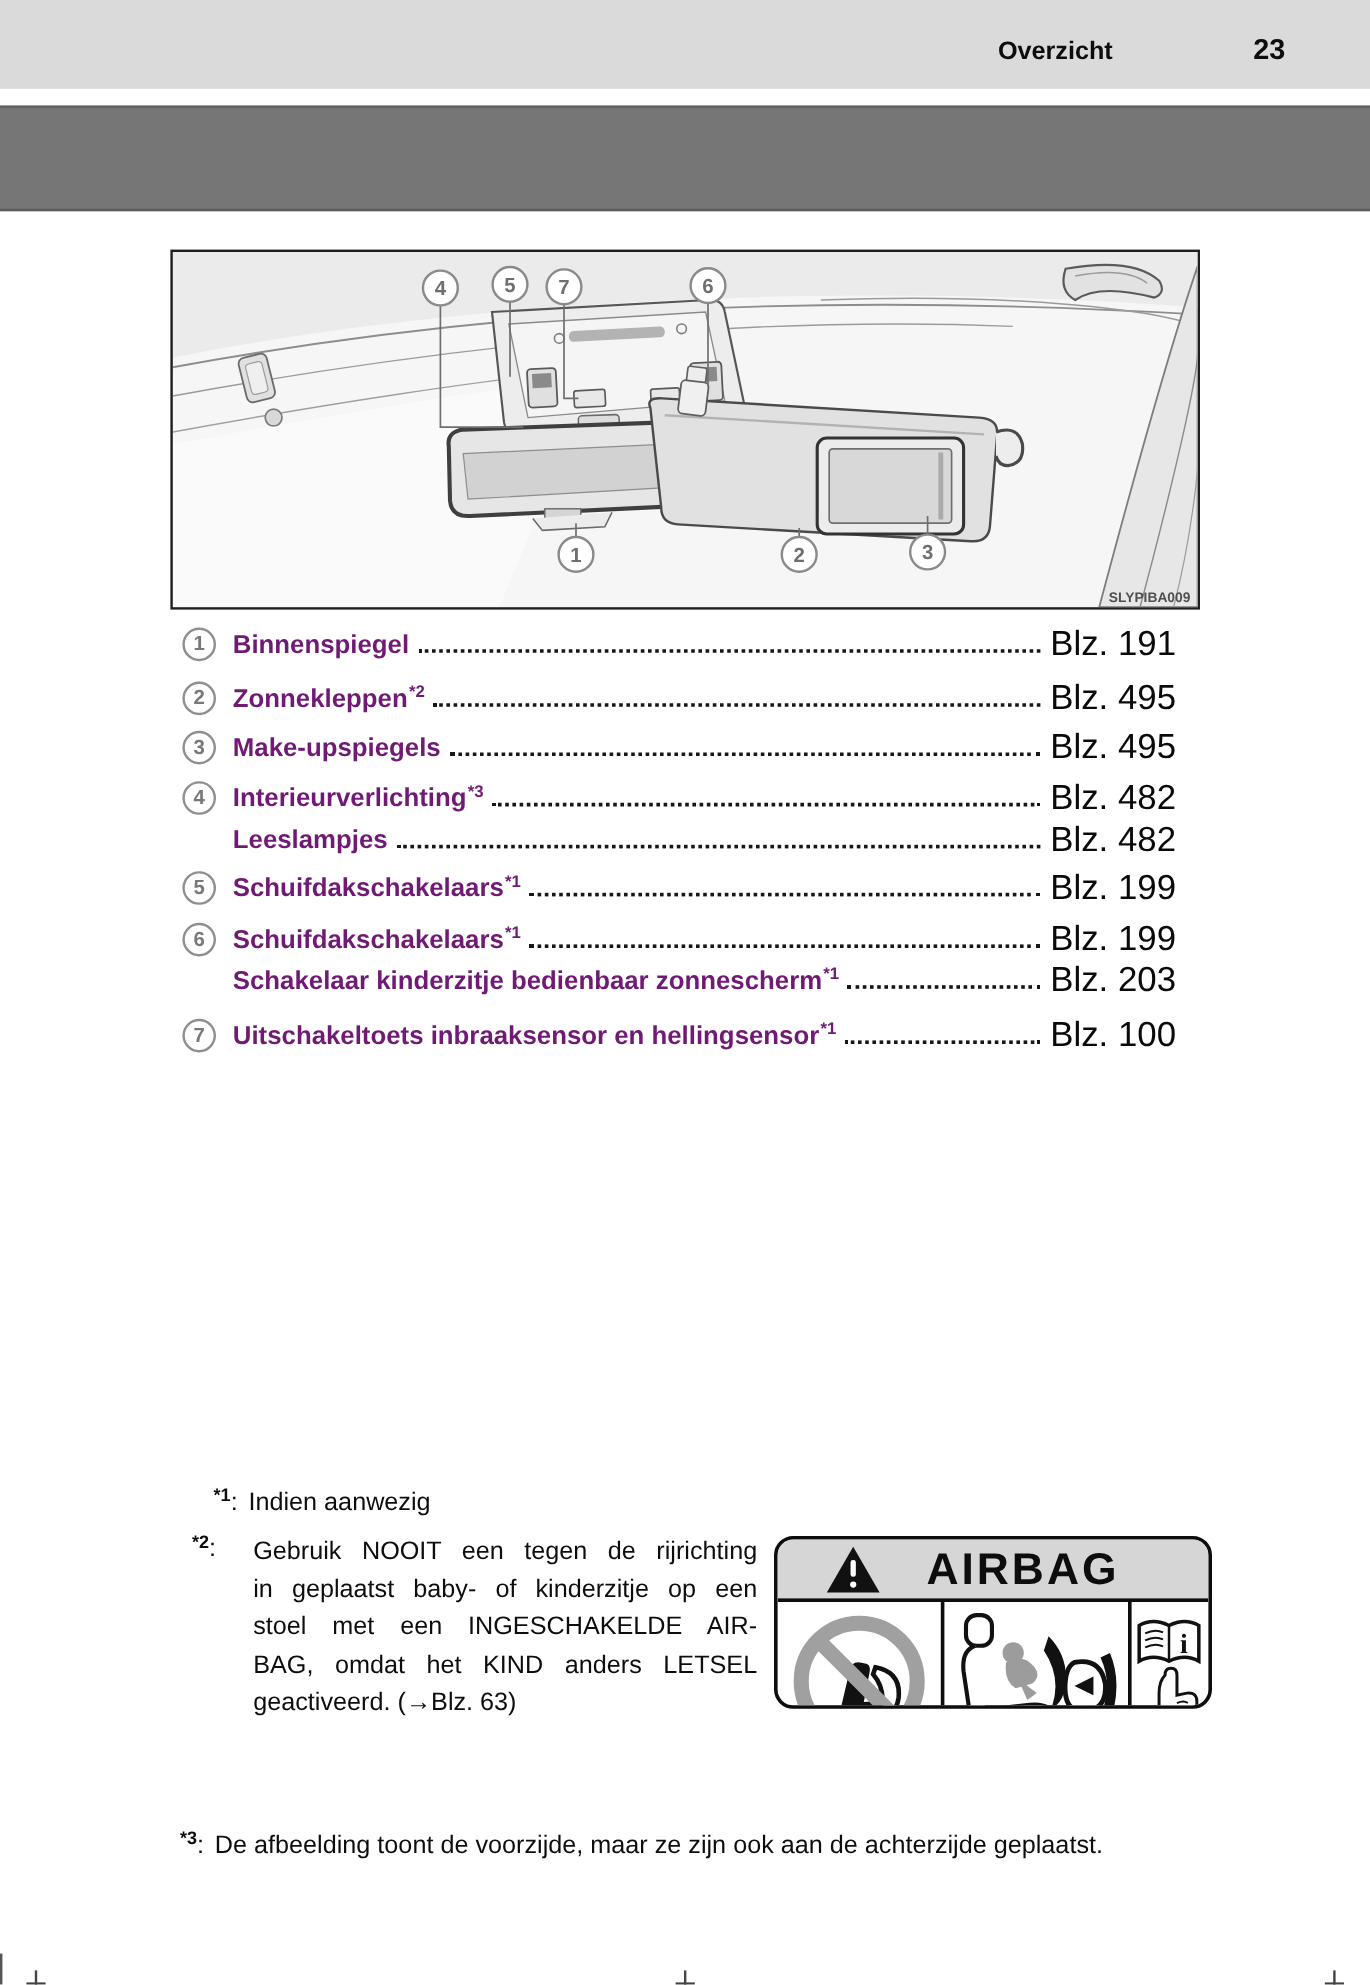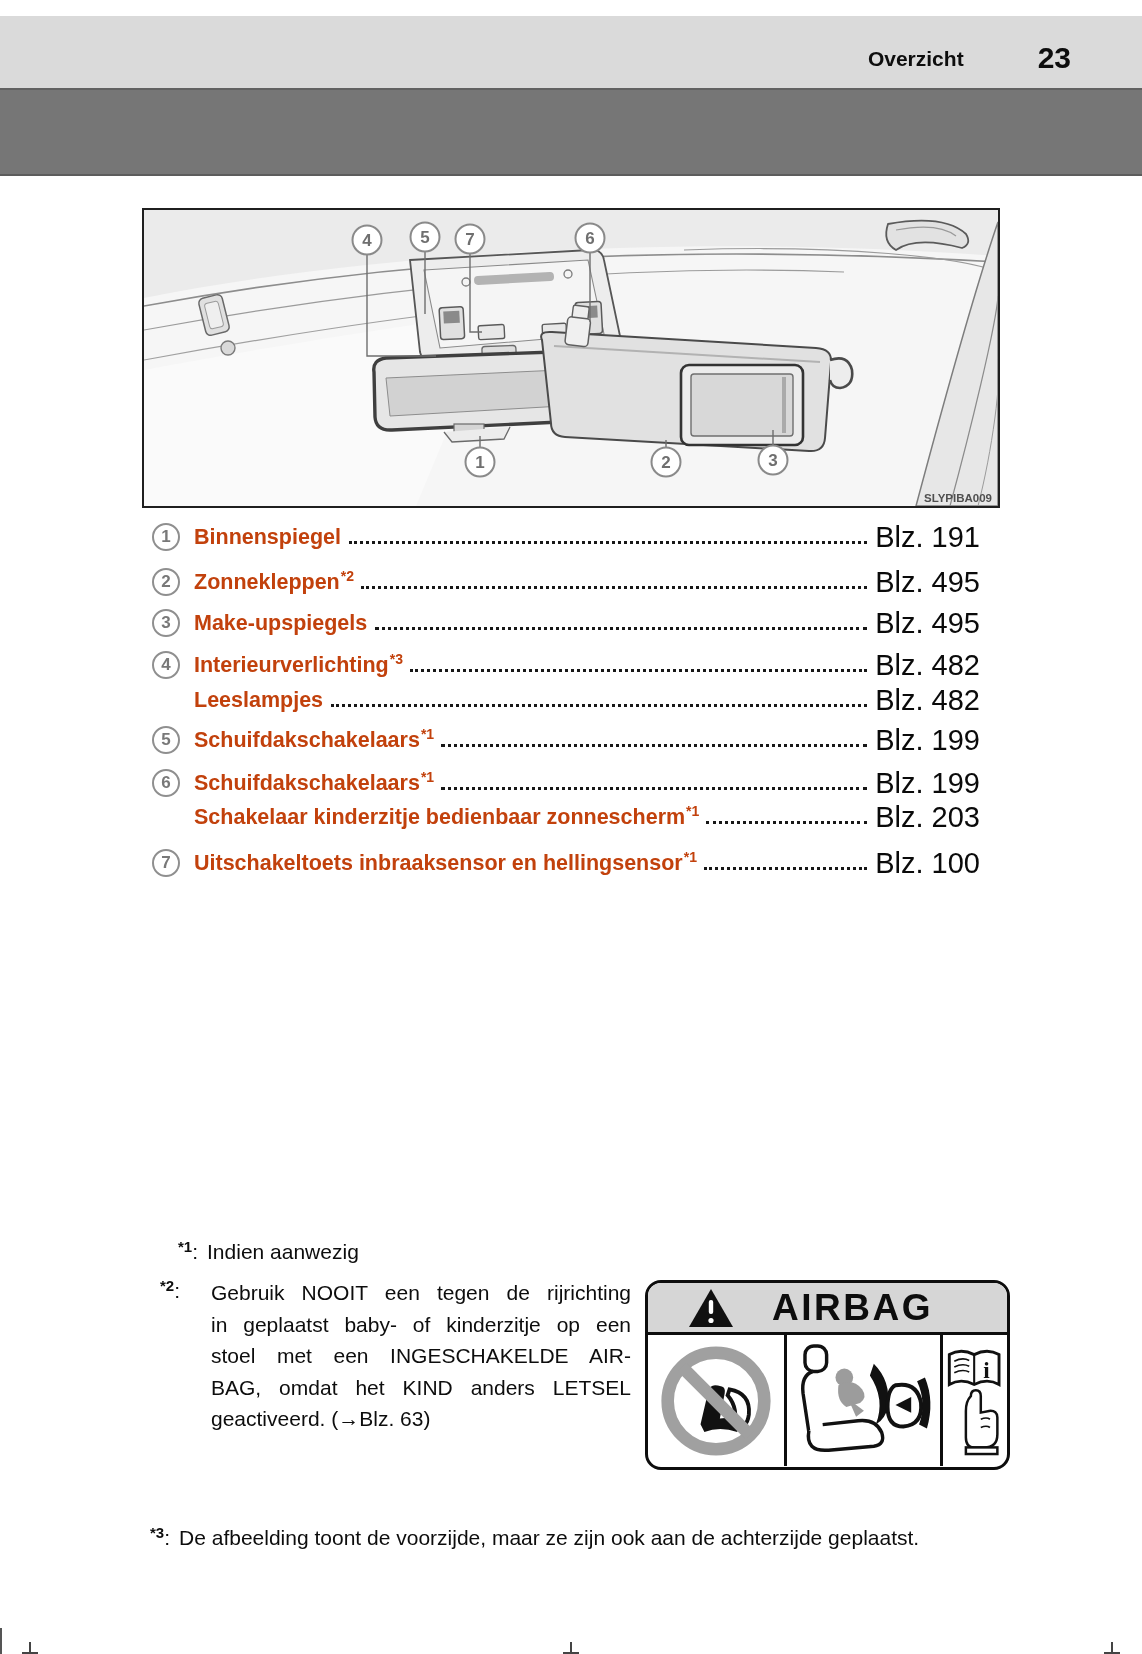--- a/index.html
+++ b/index.html
@@ -1,54 +1,54 @@
 <!DOCTYPE html>
 <html><head>
 <meta charset="utf-8">
 <style>
   html,body{margin:0;padding:0;background:#fff;}
   .page{position:relative;width:1142px;height:1654px;background:#ffffff;overflow:hidden;
         font-family:"Liberation Sans",sans-serif;color:#0d0d0d;}
 
   
-  .top-band{position:absolute;left:0;top:16px;width:1142px;height:74px;background:#dadada;
-            display:flex;align-items:center;justify-content:flex-end;gap:74px;
+  .top-band{position:absolute;left:0;top:0;width:1142px;height:74px;background:#dadada;
+            display:flex;align-items:center;justify-content:flex-end;gap:117px;
             padding-right:71px;box-sizing:border-box;}
   .hdr-title{font-size:21px;font-weight:bold;position:relative;top:6px;}
-  .hdr-num{font-size:30px;font-weight:bold;position:relative;top:5px;}
+  .hdr-num{font-size:24px;font-weight:bold;position:relative;top:5px;}
   .dark-band{position:absolute;left:0;top:88px;width:1142px;height:88px;background:#767676;
              border-top:2px solid #616161;border-bottom:2px solid #5c5c5c;box-sizing:border-box;}
 
   
   .figure{position:absolute;left:142px;top:208px;width:858px;height:300px;
           border:2px solid #1f1f1f;box-sizing:border-box;background:#f6f6f6;overflow:hidden;}
   .figure svg{display:block;}
 
   
   .index{position:absolute;left:152px;top:0;width:828px;}
   .irow{position:absolute;left:0;width:828px;height:34px;display:flex;align-items:center;}
   .cnum{flex:0 0 28px;width:28px;height:28px;border:2px solid #8f8f8f;border-radius:50%;
         color:#787878;font-size:17px;font-weight:bold;display:flex;align-items:center;
         justify-content:center;box-sizing:border-box;background:#fff;}
   .irow.cont .cnum{visibility:hidden;}
-  .lbl{font-size:21.5px;font-weight:bold;margin-left:14px;white-space:nowrap;color:#c2410c;}
+  .lbl{font-size:21.5px;font-weight:bold;margin-left:14px;white-space:nowrap;color:#701a75;}
   .lsup{font-size:14px;font-weight:bold;position:relative;top:-8px;left:1px;}
   .leader{flex:1;border-bottom:3px dotted #171717;margin:0 8px;transform:translateY(5px);min-width:20px;}
   .pref{font-size:29px;font-weight:normal;white-space:nowrap;color:#0a0a0a;}
 
   
   .fn{position:absolute;font-size:21px;color:#0d0d0d;}
   .fmark{font-size:15px;font-weight:bold;display:inline-block;transform:translateY(-7px);}
   .fsep{margin-right:9px;}
   .fn2-lines{position:absolute;left:211px;top:1277px;width:420px;font-size:21px;line-height:31.5px;}
   .jl{text-align:justify;text-align-last:justify;}
   .ll{text-align:left;}
 
   
-  .ablabel{position:absolute;left:645px;top:1280px;width:365px;height:190px;
+  .ablabel{position:absolute;left:645px;top:1280px;width:365px;height:144px;
            border:3.5px solid #0d0d0d;border-radius:16px;background:#fff;
            box-sizing:border-box;overflow:hidden;}
   .ab-head{height:52px;background:#d6d6d6;border-bottom:3px solid #0d0d0d;box-sizing:border-box;
            display:flex;align-items:center;padding-left:40px;gap:38px;}
   .ab-title{font-size:37px;font-weight:bold;letter-spacing:2.5px;color:#0d0d0d;}
   .ab-body{display:flex;height:131px;}
   .ab-cell{border-right:3px solid #0d0d0d;box-sizing:border-box;display:flex;
            align-items:center;justify-content:center;}
   .ab-c1{width:38.6%;}
   .ab-c2{width:43.6%;}

